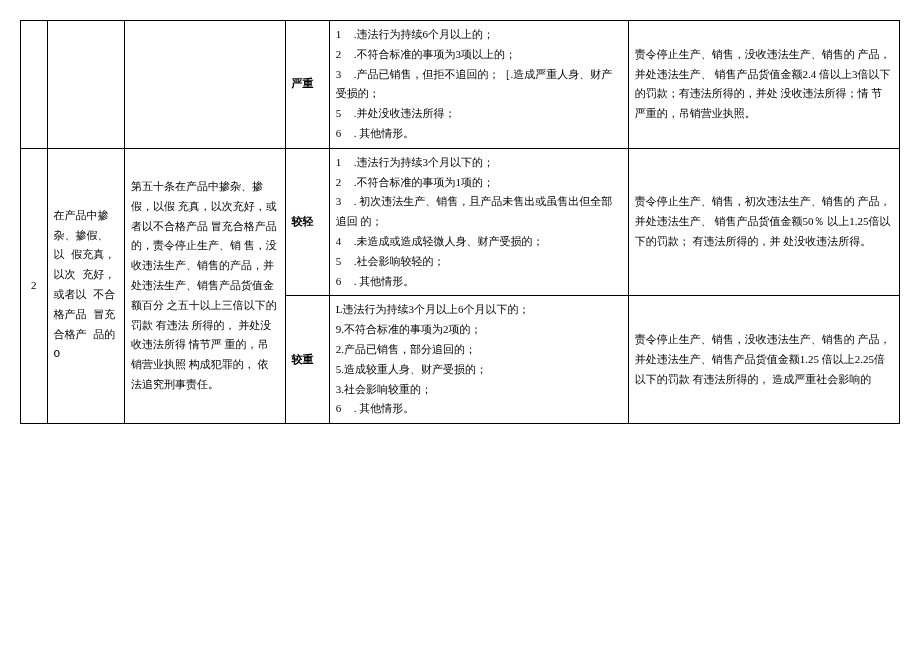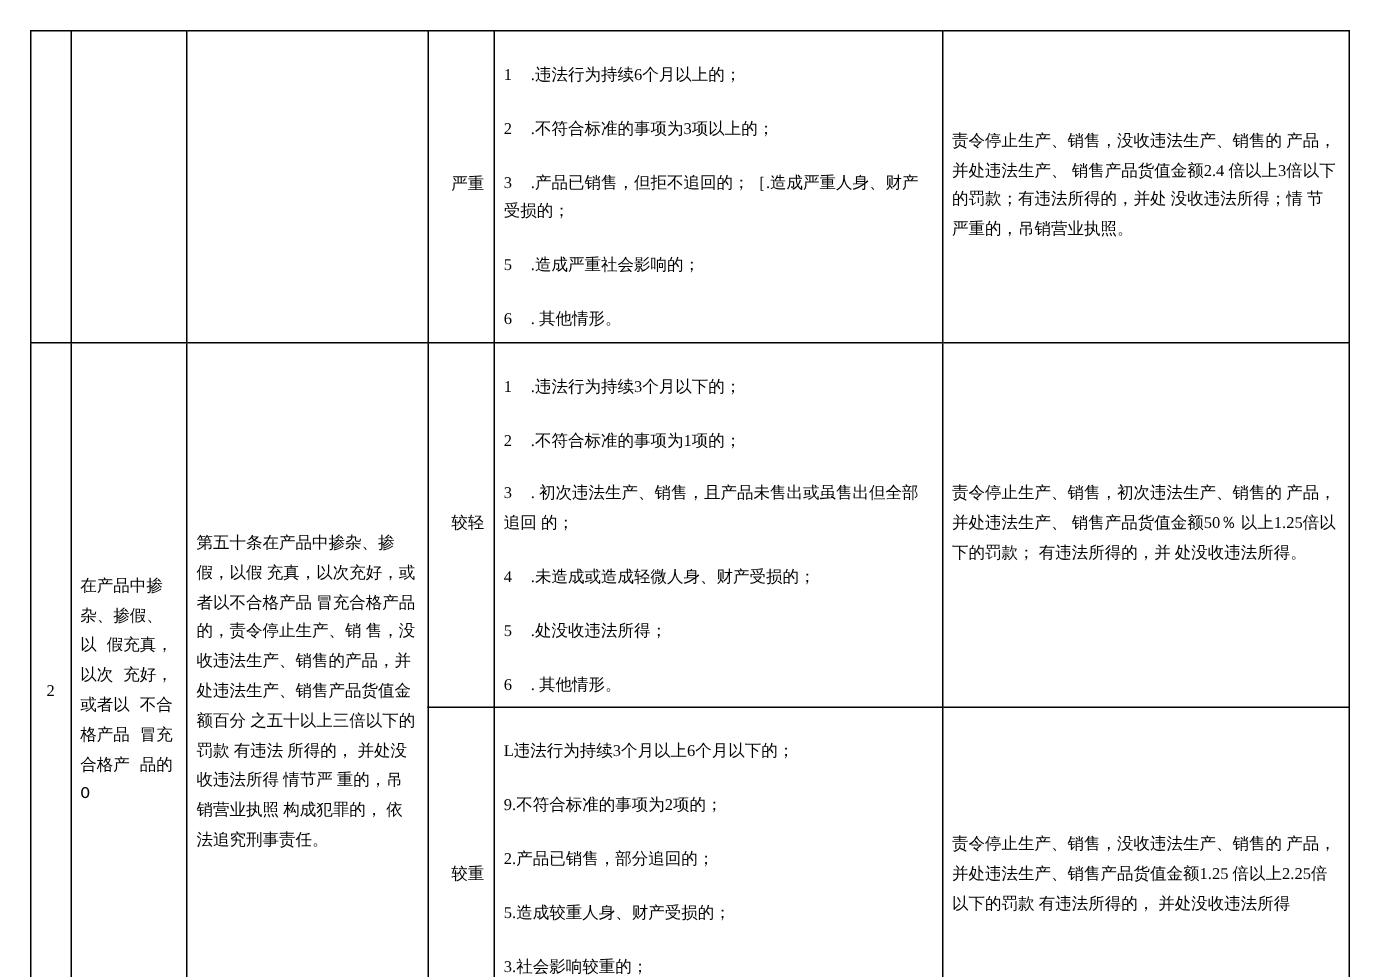--- a/index.html
+++ b/index.html
@@ -34,31 +34,31 @@
     .col-violation {
       width: 70px;
       font-family: Liberation Mono, monospace;
     }
     .col-basis {
       width: 145px;
       font-family: Liberation Serif, serif;
     }
     .col-severity {
       width: 40px;
-      text-align: right;
+      text-align: left;
+      font-weight: bold;
     }
     .col-circumstances {
       width: 270px;
     }
     .col-penalty {
       width: 245px;
     }
     .list-item {
       display: block;
-      margin-top: 16px;
     }
     .list-num {
       display: inline-block;
       min-width: 18px;
     }
     .list-text {
       display: inline;
     }
   </style>
 </head>
@@ -69,48 +69,48 @@
 
     <tr>
       <td class="col-num"></td>
       <td class="col-violation"></td>
       <td class="col-basis"></td>
       <td class="col-severity">严重</td>
       <td class="col-circumstances">
         <span class="list-item"><span class="list-num">1</span><span class="list-text">.违法行为持续6个月以上的；</span></span>
         <span class="list-item"><span class="list-num">2</span><span class="list-text">.不符合标准的事项为3项以上的；</span></span>
         <span class="list-item"><span class="list-num">3</span><span class="list-text">.产品已销售，但拒不追回的；［.造成严重人身、财产受损的；</span></span>
-        <span class="list-item"><span class="list-num">5</span><span class="list-text">.造成严重社会影响的；</span></span>
+        <span class="list-item"><span class="list-num">5</span><span class="list-text">.并处没收违法所得；</span></span>
         <span class="list-item"><span class="list-num">6</span><span class="list-text">. 其他情形。</span></span>
       </td>
       <td class="col-penalty">责令停止生产、销售，没收违法生产、销售的 产品，并处违法生产、 销售产品货值金额2.4  倍以上3倍以下的罚款；有违法所得的，并处 没收违法所得；情 节严重的，吊销营业执照。</td>
     </tr>
 
     <tr>
       <td class="col-num" rowspan="2">2</td>
       <td class="col-violation" rowspan="2">在产品中掺 杂、掺假、以 假充真，以次 充好，或者以 不合格产品  冒充合格产  品的O</td>
       <td class="col-basis" rowspan="2">第五十条在产品中掺杂、掺假，以假 充真，以次充好，或者以不合格产品 冒充合格产品的，责令停止生产、销 售，没收违法生产、销售的产品，并 处违法生产、销售产品货值金额百分   之五十以上三倍以下的 罚款 有违法  所得的， 并处没收违法所得 情节严  重的，吊销营业执照 构成犯罪的， 依法追究刑事责任。</td>
       <td class="col-severity">较轻</td>
       <td class="col-circumstances">
         <span class="list-item"><span class="list-num">1</span><span class="list-text">.违法行为持续3个月以下的；</span></span>
         <span class="list-item"><span class="list-num">2</span><span class="list-text">.不符合标准的事项为1项的；</span></span>
         <span class="list-item"><span class="list-num">3</span><span class="list-text">. 初次违法生产、销售，且产品未售出或虽售出但全部追回  的；</span></span>
         <span class="list-item"><span class="list-num">4</span><span class="list-text">.未造成或造成轻微人身、财产受损的；</span></span>
-        <span class="list-item"><span class="list-num">5</span><span class="list-text">.处没收违法所得；</span></span>
+        <span class="list-item"><span class="list-num">5</span><span class="list-text">.社会影响较轻的；</span></span>
         <span class="list-item"><span class="list-num">6</span><span class="list-text">. 其他情形。</span></span>
       </td>
       <td class="col-penalty">责令停止生产、销售，初次违法生产、销售的 产品，并处违法生产、 销售产品货值金额50％ 以上1.25倍以下的罚款； 有违法所得的，并 处没收违法所得。</td>
     </tr>
 
     <tr>
       <td class="col-severity">较重</td>
       <td class="col-circumstances">
         <span class="list-item"><span class="list-text">L违法行为持续3个月以上6个月以下的；</span></span>
         <span class="list-item"><span class="list-text">9.不符合标准的事项为2项的；</span></span>
         <span class="list-item"><span class="list-text">2.产品已销售，部分追回的；</span></span>
         <span class="list-item"><span class="list-text">5.造成较重人身、财产受损的；</span></span>
         <span class="list-item"><span class="list-text">3.社会影响较重的；</span></span>
         <span class="list-item"><span class="list-num">6</span><span class="list-text">. 其他情形。</span></span>
       </td>
-      <td class="col-penalty">责令停止生产、销售，没收违法生产、销售的 产品，并处违法生产、销售产品货值金额1.25  倍以上2.25倍以下的罚款 有违法所得的，   并处没收违法所得</td>
+      <td class="col-penalty">责令停止生产、销售，没收违法生产、销售的 产品，并处违法生产、销售产品货值金额1.25  倍以上2.25倍以下的罚款 有违法所得的，   造成严重社会影响的</td>
     </tr>
   </tbody>
 </table>
 
 </body></html>

